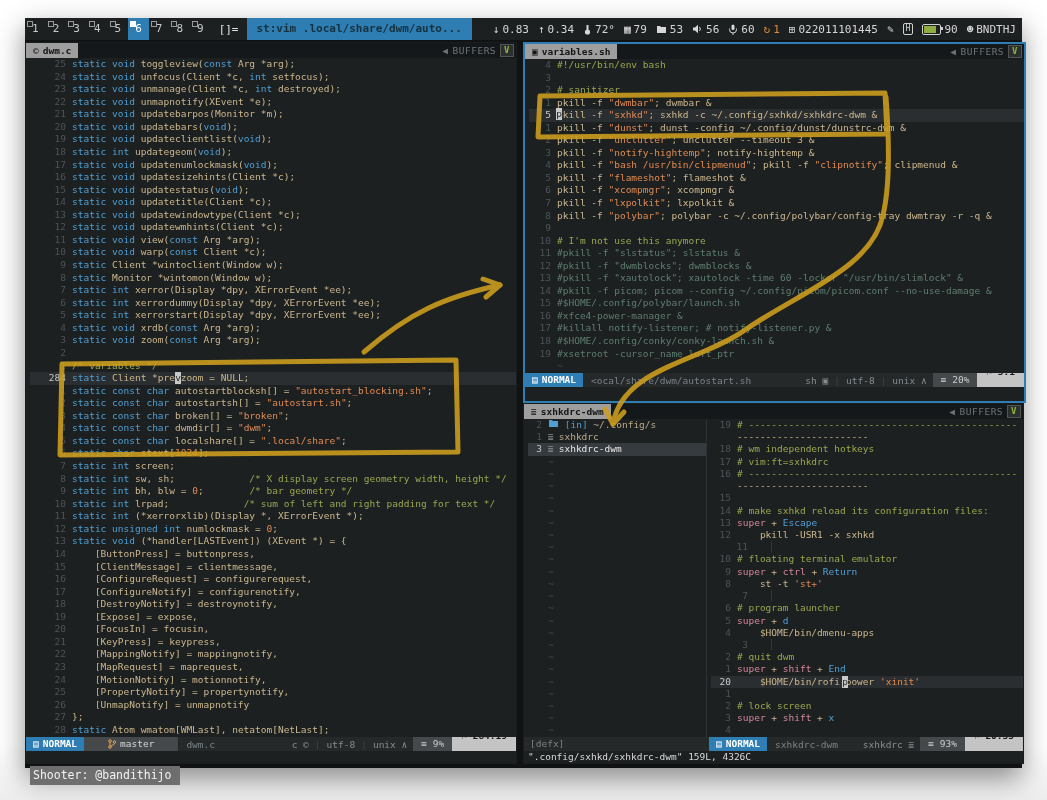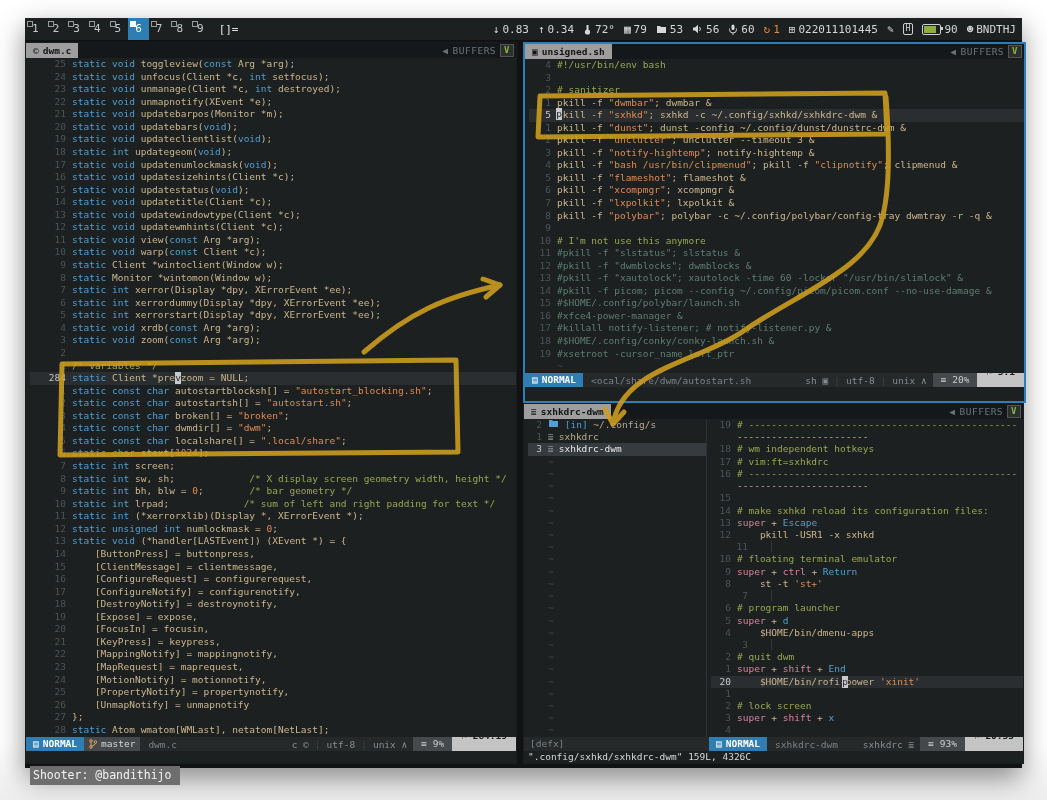--- a/index.html
+++ b/index.html
@@ -47,21 +47,21 @@
   .win-br .ln{width:20px;}
   .row.cur{background:#2a2e30;}
   .row.cur .ln{color:#c9c9c9;}
   .row.tilde .tx{color:#3f474b;}
   .kw{color:#4f9fd4;}  .str{color:#e08a51;}  .cmt{color:#9aa64f;}
   .num{color:#e08a51;} .dim{color:#5e7d6f;}  .pink{color:#d3869b;} .key{color:#4f9fd4;}
   .guide{color:#3a4043;margin-left:17px;}
   
   .statusline{height:14px;display:flex;align-items:center;font-size:9.5px;background:#26292a;color:#848c90;white-space:nowrap;overflow:hidden;}
   .sl-mode{background:#2e7db3;color:#fff;font-weight:bold;padding:0 7px;height:14px;line-height:14px;display:inline-flex;gap:4px;align-items:center;}
-  .sl-branch{background:#45494b;color:#d6d6d6;padding:0 5px;height:28px;line-height:14px;display:inline-flex;gap:4px;align-items:center;}
+  .sl-branch{background:#45494b;color:#d6d6d6;padding:0 24px;height:28px;line-height:14px;display:inline-flex;gap:4px;align-items:center;}
   .sl-file{padding:0 8px;color:#7a8287;}
   .sl-right{margin-left:auto;display:flex;align-items:center;height:14px;}
   .sl-item{padding:0 6px;}
   .sl-sep{color:#3c4244;}
   .sl-pct{background:#45494b;color:#cccccc;padding:0 8px;height:14px;line-height:14px;}
   .sl-pos{background:#c4c4c4;color:#17191a;font-weight:bold;padding:0 9px;height:30px;line-height:14px;}
   .cmdline{height:12px;background:#1d2021;font-size:9.5px;line-height:12px;color:#d8d8d8;padding-left:4px;white-space:pre;}
   
   .br-body{display:flex;height:318px;}
   .defx{width:178px;flex:none;border-right:1px solid #2e3234;overflow:hidden;font-size:9.5px;white-space:pre;color:#b9a98c;padding-left:4px;}
@@ -95,20 +95,21 @@
         <span class="tag"><i class="sq"></i>2</span>
         <span class="tag"><i class="sq"></i>3</span>
         <span class="tag"><i class="sq"></i>4</span>
         <span class="tag"><i class="sq"></i>5</span>
         <span class="tag sel"><i class="sq"></i>6</span>
         <span class="tag"><i class="sq"></i>7</span>
         <span class="tag"><i class="sq"></i>8</span>
         <span class="tag"><i class="sq"></i>9</span>
       </div>
     <div class="layout">[]=</div>
+    <div class="bartitle">st:vim .local/share/dwm/auto...</div>
     <div class="stats">
       <span class="seg">
           <span>↓</span>
           <span>0.83</span>
         </span>
       <span class="seg">
           <span>↑</span>
           <span>0.34</span>
         </span>
       <span class="seg">
@@ -202,21 +203,21 @@
         <span class="sl-pos"><span>⚑</span> <span>284:19</span></span>
       </span>
     </div>
     <div class="cmdline"></div>
   </div>
 
   <div class="win win-tr focused">
     <div class="tabline">
       <span class="tab">
           <span class="ticon">▣</span>
-          <span>unsigned.sh</span>
+          <span>variables.sh</span>
         </span>
       <span class="buffers">
           <span>◀</span>
           <span>BUFFERS</span>
           <span class="vimbox">V</span>
         </span>
     </div>
     <div class="code" id="code-auto" style="height:314px;"><div class="row"><span class="ln">4</span><span class="tx"><span class="cmt">#!/usr/bin/env bash</span></span></div><div class="row"><span class="ln">3</span><span class="tx"></span></div><div class="row"><span class="ln">2</span><span class="tx"><span class="cmt"># sanitizer</span></span></div><div class="row"><span class="ln">1</span><span class="tx">pkill -f <span class="str">"dwmbar"</span>; dwmbar &amp;</span></div><div class="row cur"><span class="ln">5</span><span class="tx">pkill -f <span class="str">"sxhkd"</span>; sxhkd -c ~/.config/sxhkd/sxhkdrc-dwm &amp;</span></div><div class="row"><span class="ln">1</span><span class="tx">pkill -f <span class="str">"dunst"</span>; dunst -config ~/.config/dunst/dunstrc-dwm &amp;</span></div><div class="row"><span class="ln">2</span><span class="tx">pkill -f <span class="str">"unclutter"</span>; unclutter --timeout 3 &amp;</span></div><div class="row"><span class="ln">3</span><span class="tx">pkill -f <span class="str">"notify-hightemp"</span>; notify-hightemp &amp;</span></div><div class="row"><span class="ln">4</span><span class="tx">pkill -f <span class="str">"bash /usr/bin/clipmenud"</span>; pkill -f <span class="str">"clipnotify"</span>; clipmenud &amp;</span></div><div class="row"><span class="ln">5</span><span class="tx">pkill -f <span class="str">"flameshot"</span>; flameshot &amp;</span></div><div class="row"><span class="ln">6</span><span class="tx">pkill -f <span class="str">"xcompmgr"</span>; xcompmgr &amp;</span></div><div class="row"><span class="ln">7</span><span class="tx">pkill -f <span class="str">"lxpolkit"</span>; lxpolkit &amp;</span></div><div class="row"><span class="ln">8</span><span class="tx">pkill -f <span class="str">"polybar"</span>; polybar -c ~/.config/polybar/config-tray dwmtray -r -q &amp;</span></div><div class="row"><span class="ln">9</span><span class="tx"></span></div><div class="row"><span class="ln">10</span><span class="tx"><span class="cmt"># I'm not use this anymore</span></span></div><div class="row dim"><span class="ln">11</span><span class="tx"><span class="dim">#pkill -f "slstatus"; slstatus &amp;</span></span></div><div class="row dim"><span class="ln">12</span><span class="tx"><span class="dim">#pkill -f "dwmblocks"; dwmblocks &amp;</span></span></div><div class="row dim"><span class="ln">13</span><span class="tx"><span class="dim">#pkill -f "xautolock"; xautolock -time 60 -locker "/usr/bin/slimlock" &amp;</span></span></div><div class="row dim"><span class="ln">14</span><span class="tx"><span class="dim">#pkill -f picom; picom --config ~/.config/picom/picom.conf --no-use-damage &amp;</span></span></div><div class="row dim"><span class="ln">15</span><span class="tx"><span class="dim">#$HOME/.config/polybar/launch.sh</span></span></div><div class="row dim"><span class="ln">16</span><span class="tx"><span class="dim">#xfce4-power-manager &amp;</span></span></div><div class="row dim"><span class="ln">17</span><span class="tx"><span class="dim">#killall notify-listener; # notify-listener.py &amp;</span></span></div><div class="row dim"><span class="ln">18</span><span class="tx"><span class="dim">#$HOME/.config/conky/conky-launch.sh &amp;</span></span></div><div class="row dim"><span class="ln">19</span><span class="tx"><span class="dim">#xsetroot -cursor_name left_ptr</span></span></div><div class="row tilde"><span class="ln"></span><span class="tx">~</span></div></div>
     <div class="statusline">
       <span class="sl-mode">

